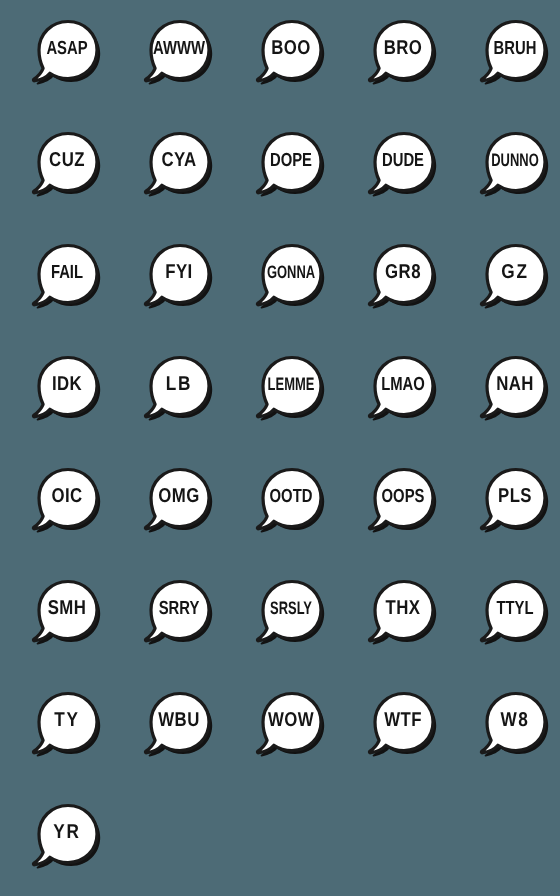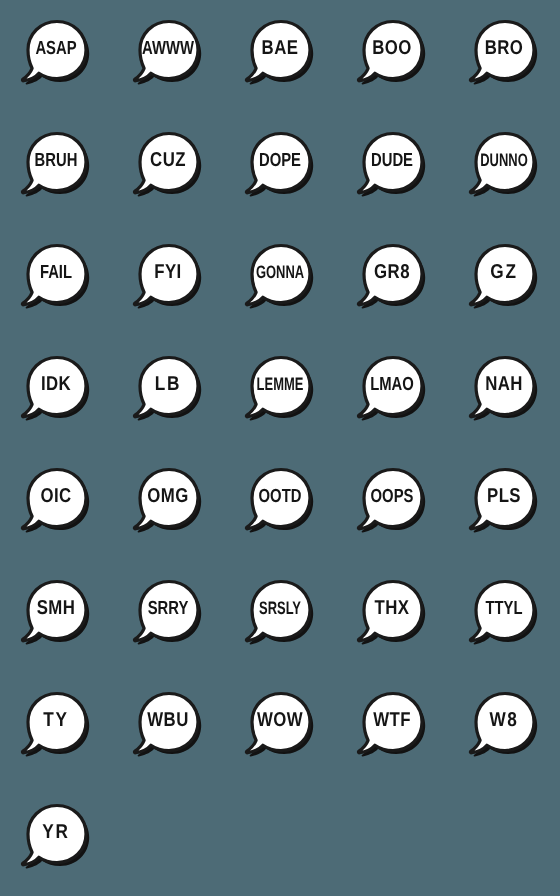--- a/index.html
+++ b/index.html
@@ -25,20 +25,21 @@
     justify-content: start;
   }
 
   .sticker-cell {
     position: relative;
     width: 112px;
     height: 112px;
     display: flex;
     align-items: center;
     justify-content: center;
+    padding-left: 11px;
   }
 
   .bubble-wrap {
     position: relative;
     width: 78px;
     height: 78px;
     display: flex;
     align-items: center;
     justify-content: center;
   }
@@ -112,33 +113,20 @@
     <div class="sticker-cell len-3">
       <div class="bubble-wrap">
         <svg class="bubble-svg" viewBox="0 0 78 78" xmlns="http://www.w3.org/2000/svg">
           <g transform="translate(3.2,3.6)">
             <path d="M40 4.5 C56.5 4.5 69 17 69 33 C69 49 56.5 61.5 40 61.5 C33 61.5 26.8 59.6 21.9 56.2 C19.4 59.2 14.4 62.4 6.6 63.8 C5.4 64.0 5.0 62.8 6.0 62.1 C10.2 59.2 13.4 55.6 15.1 51.3 C12.6 46.2 11 40.0 11 33 C11 17 23.5 4.5 40 4.5 Z" fill="#121212"></path>
           </g>
           <g>
             <path d="M40 4.5 C56.5 4.5 69 17 69 33 C69 49 56.5 61.5 40 61.5 C33 61.5 26.8 59.6 21.9 56.2 C19.4 59.2 14.4 62.4 6.6 63.8 C5.4 64.0 5.0 62.8 6.0 62.1 C10.2 59.2 13.4 55.6 15.1 51.3 C12.6 46.2 11 40.0 11 33 C11 17 23.5 4.5 40 4.5 Z" fill="#ffffff" stroke="#1a1a1a" stroke-width="3.2" stroke-linejoin="round"></path>
           </g>
         </svg>
-        <div class="bubble-label" style="color: rgb(21, 21, 21);">BAE</div>
-      </div>
-    </div>
-    <div class="sticker-cell len-3">
-      <div class="bubble-wrap">
-        <svg class="bubble-svg" viewBox="0 0 78 78" xmlns="http://www.w3.org/2000/svg">
-          <g transform="translate(3.2,3.6)">
-            <path d="M40 4.5 C56.5 4.5 69 17 69 33 C69 49 56.5 61.5 40 61.5 C33 61.5 26.8 59.6 21.9 56.2 C19.4 59.2 14.4 62.4 6.6 63.8 C5.4 64.0 5.0 62.8 6.0 62.1 C10.2 59.2 13.4 55.6 15.1 51.3 C12.6 46.2 11 40.0 11 33 C11 17 23.5 4.5 40 4.5 Z" fill="#121212"></path>
-          </g>
-          <g>
-            <path d="M40 4.5 C56.5 4.5 69 17 69 33 C69 49 56.5 61.5 40 61.5 C33 61.5 26.8 59.6 21.9 56.2 C19.4 59.2 14.4 62.4 6.6 63.8 C5.4 64.0 5.0 62.8 6.0 62.1 C10.2 59.2 13.4 55.6 15.1 51.3 C12.6 46.2 11 40.0 11 33 C11 17 23.5 4.5 40 4.5 Z" fill="#ffffff" stroke="#1a1a1a" stroke-width="3.2" stroke-linejoin="round"></path>
-          </g>
-        </svg>
         <div class="bubble-label" style="color: rgb(21, 21, 21);">BOO</div>
       </div>
     </div>
     <div class="sticker-cell len-3">
       <div class="bubble-wrap">
         <svg class="bubble-svg" viewBox="0 0 78 78" xmlns="http://www.w3.org/2000/svg">
           <g transform="translate(3.2,3.6)">
             <path d="M40 4.5 C56.5 4.5 69 17 69 33 C69 49 56.5 61.5 40 61.5 C33 61.5 26.8 59.6 21.9 56.2 C19.4 59.2 14.4 62.4 6.6 63.8 C5.4 64.0 5.0 62.8 6.0 62.1 C10.2 59.2 13.4 55.6 15.1 51.3 C12.6 46.2 11 40.0 11 33 C11 17 23.5 4.5 40 4.5 Z" fill="#121212"></path>
           </g>
           <g>
@@ -167,20 +155,33 @@
           <g transform="translate(3.2,3.6)">
             <path d="M40 4.5 C56.5 4.5 69 17 69 33 C69 49 56.5 61.5 40 61.5 C33 61.5 26.8 59.6 21.9 56.2 C19.4 59.2 14.4 62.4 6.6 63.8 C5.4 64.0 5.0 62.8 6.0 62.1 C10.2 59.2 13.4 55.6 15.1 51.3 C12.6 46.2 11 40.0 11 33 C11 17 23.5 4.5 40 4.5 Z" fill="#121212"></path>
           </g>
           <g>
             <path d="M40 4.5 C56.5 4.5 69 17 69 33 C69 49 56.5 61.5 40 61.5 C33 61.5 26.8 59.6 21.9 56.2 C19.4 59.2 14.4 62.4 6.6 63.8 C5.4 64.0 5.0 62.8 6.0 62.1 C10.2 59.2 13.4 55.6 15.1 51.3 C12.6 46.2 11 40.0 11 33 C11 17 23.5 4.5 40 4.5 Z" fill="#ffffff" stroke="#1a1a1a" stroke-width="3.2" stroke-linejoin="round"></path>
           </g>
         </svg>
         <div class="bubble-label" style="color: rgb(21, 21, 21);">CUZ</div>
       </div>
     </div>
+    <div class="sticker-cell len-3">
+      <div class="bubble-wrap">
+        <svg class="bubble-svg" viewBox="0 0 78 78" xmlns="http://www.w3.org/2000/svg">
+          <g transform="translate(3.2,3.6)">
+            <path d="M40 4.5 C56.5 4.5 69 17 69 33 C69 49 56.5 61.5 40 61.5 C33 61.5 26.8 59.6 21.9 56.2 C19.4 59.2 14.4 62.4 6.6 63.8 C5.4 64.0 5.0 62.8 6.0 62.1 C10.2 59.2 13.4 55.6 15.1 51.3 C12.6 46.2 11 40.0 11 33 C11 17 23.5 4.5 40 4.5 Z" fill="#121212"></path>
+          </g>
+          <g>
+            <path d="M40 4.5 C56.5 4.5 69 17 69 33 C69 49 56.5 61.5 40 61.5 C33 61.5 26.8 59.6 21.9 56.2 C19.4 59.2 14.4 62.4 6.6 63.8 C5.4 64.0 5.0 62.8 6.0 62.1 C10.2 59.2 13.4 55.6 15.1 51.3 C12.6 46.2 11 40.0 11 33 C11 17 23.5 4.5 40 4.5 Z" fill="#ffffff" stroke="#1a1a1a" stroke-width="3.2" stroke-linejoin="round"></path>
+          </g>
+        </svg>
+        <div class="bubble-label" style="color: rgb(21, 21, 21);">CYA</div>
+      </div>
+    </div>
     <div class="sticker-cell len-4">
       <div class="bubble-wrap">
         <svg class="bubble-svg" viewBox="0 0 78 78" xmlns="http://www.w3.org/2000/svg">
           <g transform="translate(3.2,3.6)">
             <path d="M40 4.5 C56.5 4.5 69 17 69 33 C69 49 56.5 61.5 40 61.5 C33 61.5 26.8 59.6 21.9 56.2 C19.4 59.2 14.4 62.4 6.6 63.8 C5.4 64.0 5.0 62.8 6.0 62.1 C10.2 59.2 13.4 55.6 15.1 51.3 C12.6 46.2 11 40.0 11 33 C11 17 23.5 4.5 40 4.5 Z" fill="#121212"></path>
           </g>
           <g>
             <path d="M40 4.5 C56.5 4.5 69 17 69 33 C69 49 56.5 61.5 40 61.5 C33 61.5 26.8 59.6 21.9 56.2 C19.4 59.2 14.4 62.4 6.6 63.8 C5.4 64.0 5.0 62.8 6.0 62.1 C10.2 59.2 13.4 55.6 15.1 51.3 C12.6 46.2 11 40.0 11 33 C11 17 23.5 4.5 40 4.5 Z" fill="#ffffff" stroke="#1a1a1a" stroke-width="3.2" stroke-linejoin="round"></path>
           </g>
         </svg>

